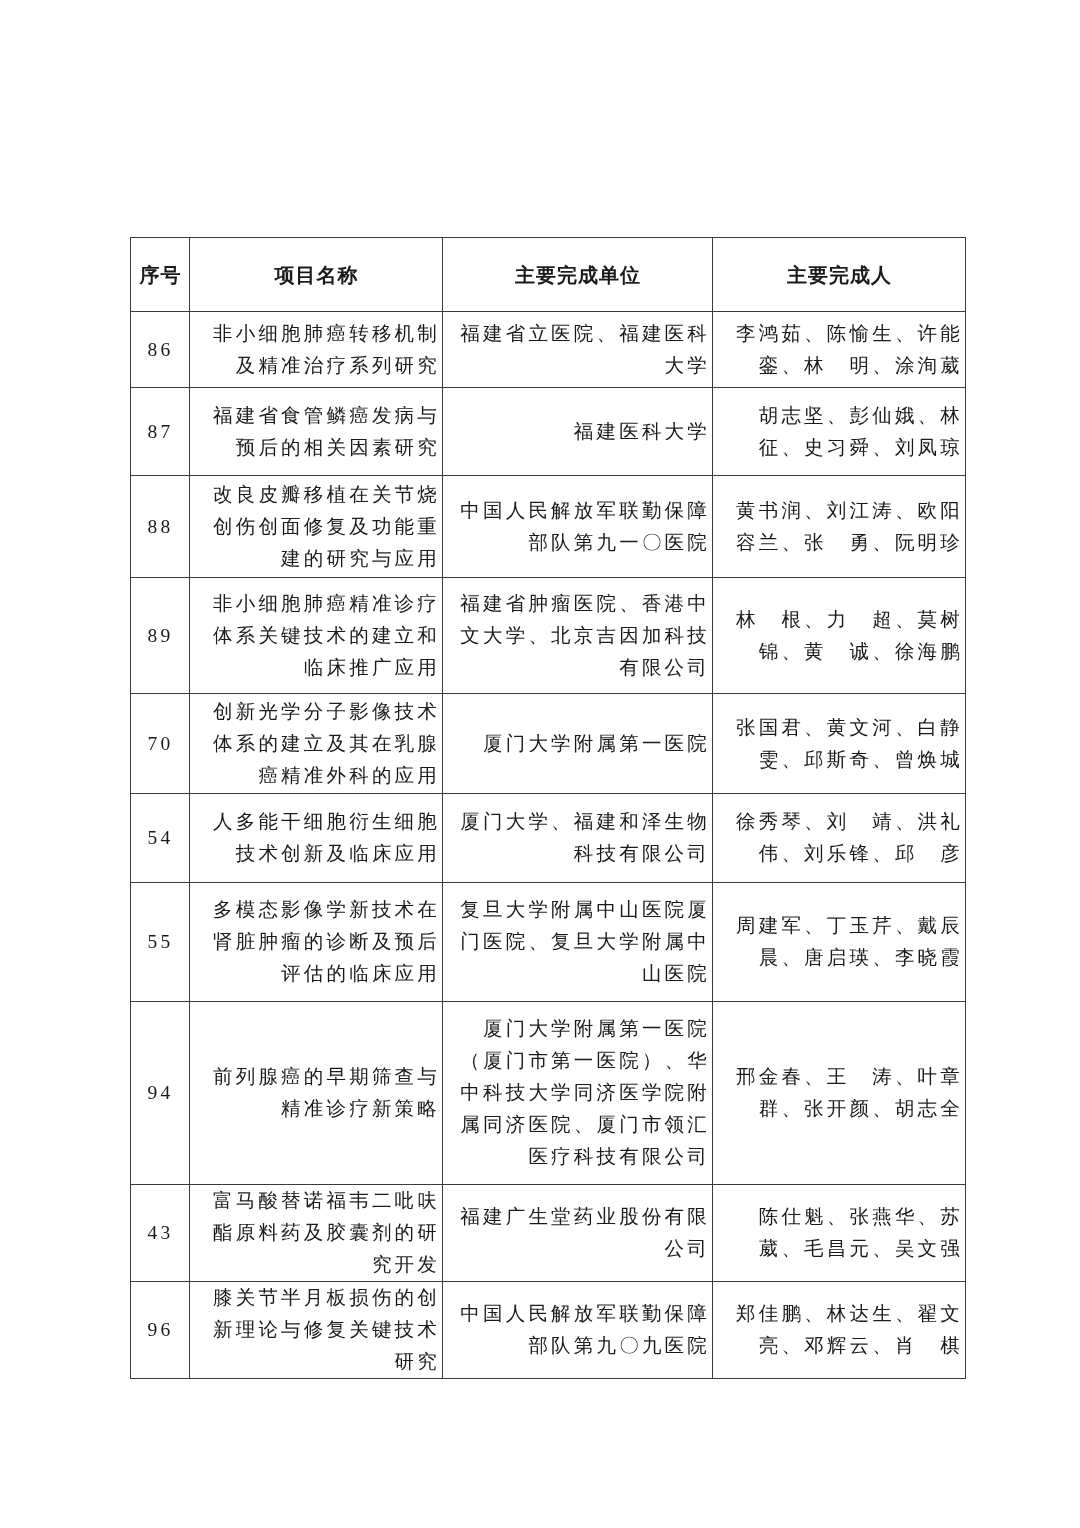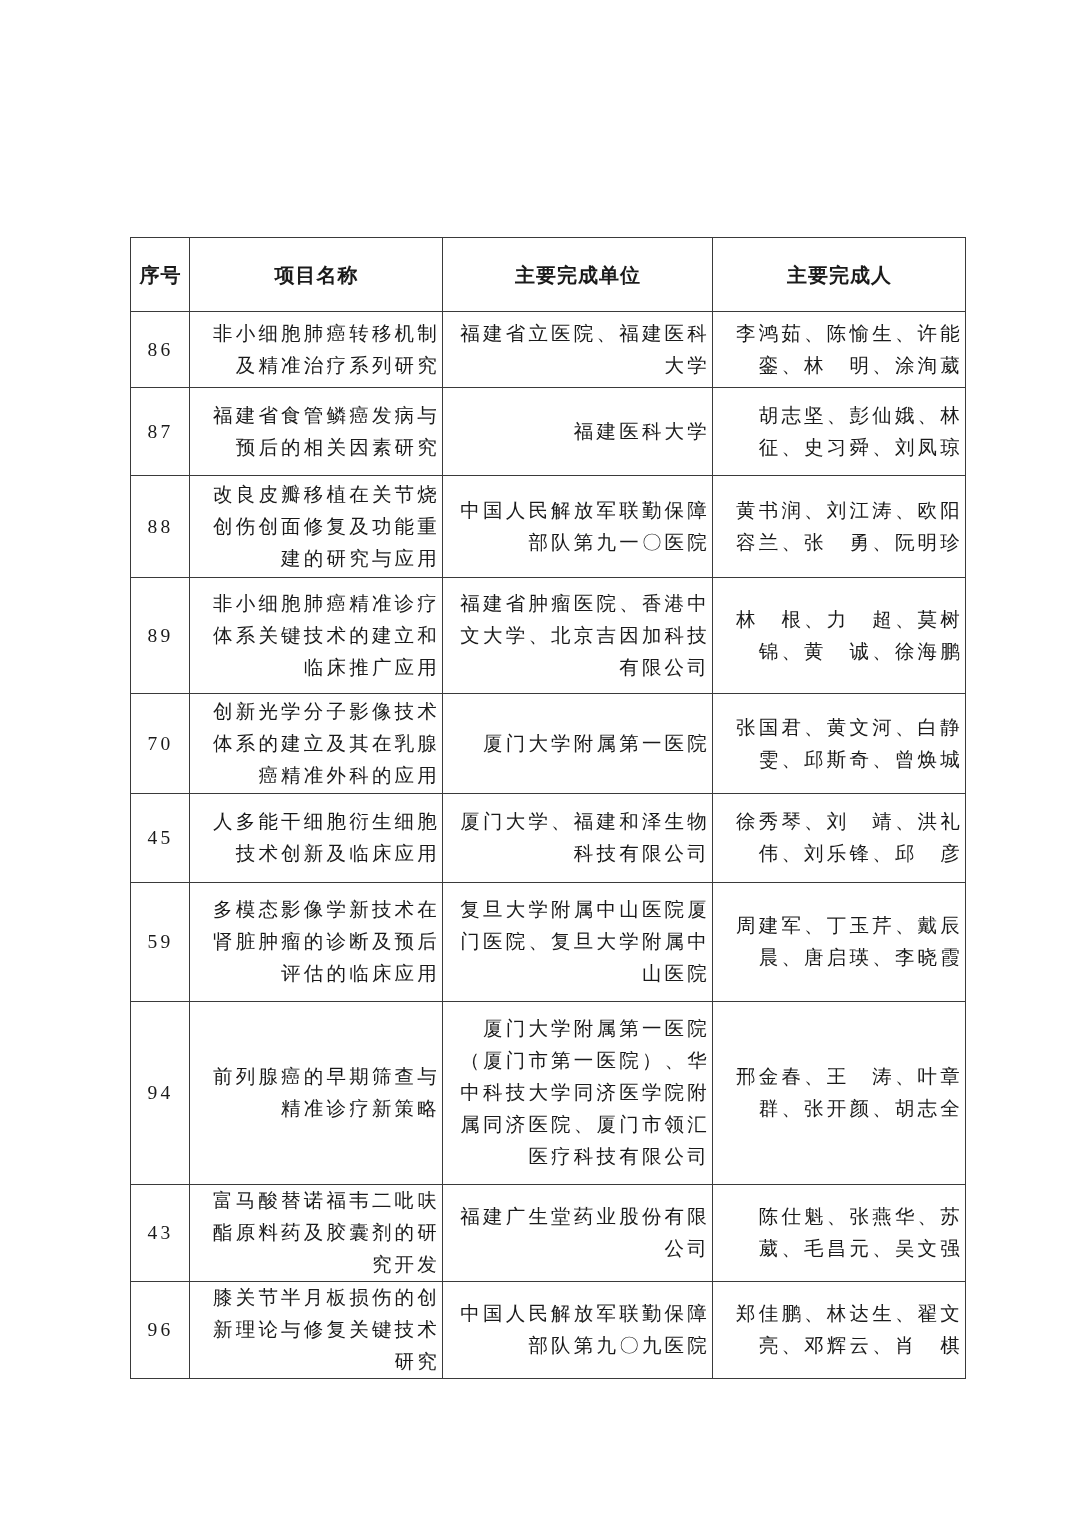--- a/index.html
+++ b/index.html
@@ -105,27 +105,27 @@
         <td class="txt">福建省肿瘤医院、香港中文大学、北京吉因加科技有限公司</td>
         <td class="txt">林　根、力　超、莫树锦、黄　诚、徐海鹏</td>
       </tr>
       <tr style="height: 100px;">
         <td class="no">70</td>
         <td class="txt">创新光学分子影像技术体系的建立及其在乳腺癌精准外科的应用</td>
         <td class="txt">厦门大学附属第一医院</td>
         <td class="txt">张国君、黄文河、白静雯、邱斯奇、曾焕城</td>
       </tr>
       <tr style="height: 89px;">
-        <td class="no">45</td>
+        <td class="no">54</td>
         <td class="txt">人多能干细胞衍生细胞技术创新及临床应用</td>
         <td class="txt">厦门大学、福建和泽生物科技有限公司</td>
         <td class="txt">徐秀琴、刘　靖、洪礼伟、刘乐锋、邱　彦</td>
       </tr>
       <tr style="height: 119px;">
-        <td class="no">59</td>
+        <td class="no">55</td>
         <td class="txt">多模态影像学新技术在肾脏肿瘤的诊断及预后评估的临床应用</td>
         <td class="txt">复旦大学附属中山医院厦门医院、复旦大学附属中山医院</td>
         <td class="txt">周建军、丁玉芹、戴辰晨、唐启瑛、李晓霞</td>
       </tr>
       <tr style="height: 183px;">
         <td class="no">94</td>
         <td class="txt">前列腺癌的早期筛查与精准诊疗新策略</td>
         <td class="txt">厦门大学附属第一医院（厦门市第一医院）、华中科技大学同济医学院附属同济医院、厦门市领汇医疗科技有限公司</td>
         <td class="txt">邢金春、王　涛、叶章群、张开颜、胡志全</td>
       </tr>

